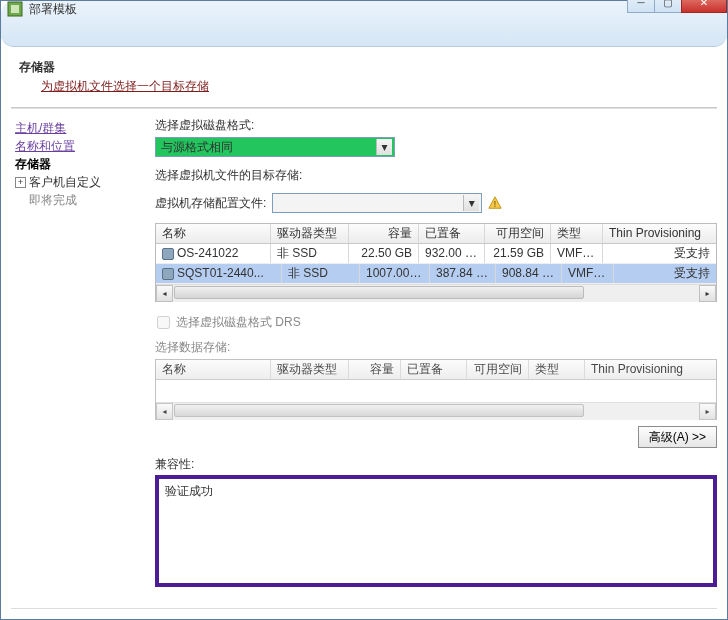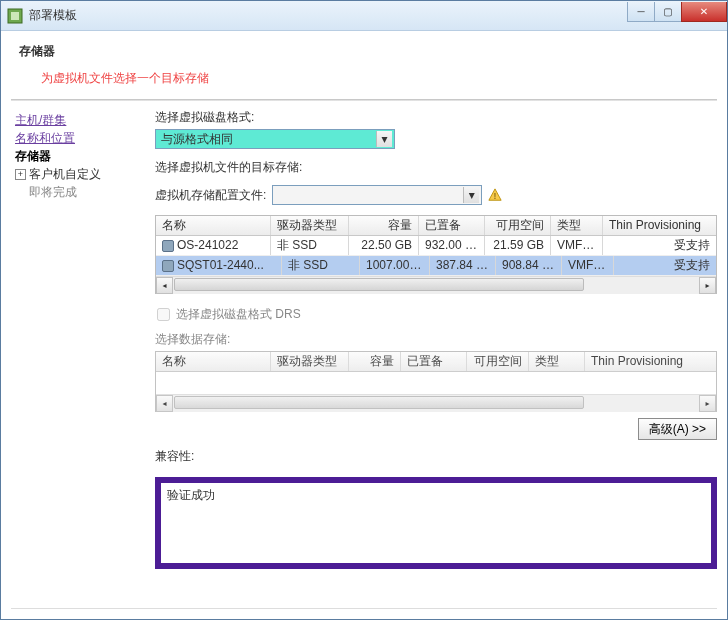--- a/index.html
+++ b/index.html
@@ -1,61 +1,61 @@
 <!DOCTYPE html>
 <html><head>
 <meta charset="utf-8">
 <style>
 * { box-sizing: border-box; margin: 0; padding: 0; }
 body { font-family: "Microsoft YaHei", Tahoma, Arial, sans-serif; font-size: 12px; background: #fff; color: #333; }
 .window { width: 728px; height: 620px; border: 1px solid #5a7ca0; display: flex; flex-direction: column; background:#fff; }
-.titlebar { height: 30px; background: linear-gradient(#eaf3fb,#d6e6f5); display: flex; align-items: center; padding: 0 0 0 6px; border-bottom: 1px solid #b8cde2; }
+.titlebar { height: 46px; background: linear-gradient(#eaf3fb,#d6e6f5); display: flex; align-items: flex-start; padding: 0 0 0 6px; border-bottom: 1px solid #b8cde2; border-radius: 13px; }
 .titlebar .icon { width: 16px; height: 16px; margin-right: 6px; }
 .titlebar-title { flex: 1; color: #333; font-size: 12px; }
 .winbtns { display: flex; height: 20px; margin-top:-8px; }
 .winbtn { width: 28px; height: 20px; display: flex; align-items: center; justify-content: center; border: 1px solid #8faac6; border-top:none; margin-left:-1px; background: linear-gradient(#e9f2fb,#cfe2f3); font-size:10px; }
 .winbtn.close { background: linear-gradient(#e68a7e,#c9302c); color:#fff; width:46px; border-color:#a02820;}
 .content { flex: 1; display: flex; flex-direction: column; padding: 8px 10px 10px 10px; }
 .header-block { padding: 4px 8px 10px 8px; }
 .header-title { font-weight: bold; font-size: 12px; }
-.header-sub { padding-left: 22px; margin-top: 10px; color:#ef4444; }
+.header-sub { padding-left: 22px; margin-top: 2px; color:#7f1d1d;text-decoration:underline; }
 .divider { height: 2px; background: linear-gradient(#bbb,#eee); margin: 2px 0 8px 0; }
 .body { flex: 1; display: flex; border-bottom:1px solid #ddd; padding-bottom:6px; }
 .sidebar { width: 140px; padding: 2px 4px 0 4px; }
 .sidebar a { color: #1a4ea0; text-decoration: underline; display:block; line-height:18px; }
 .sidebar .completed a { color: #6a3fa0; }
 .sidebar .current { font-weight: bold; color:#000; line-height:18px; }
 .sidebar .row { display:flex; align-items:center; line-height:18px; }
 .sidebar .expander { width:11px; height:11px; border:1px solid #888; display:inline-flex; align-items:center; justify-content:center; margin-right:3px; font-size:9px; line-height:9px; background:#fff; }
 .sidebar .disabled { color:#888; line-height:18px; padding-left:14px; }
 .main { flex: 1; display:flex; flex-direction:column; padding-left:4px; }
 .lbl { margin-bottom:3px; }
 .combo { display:flex; align-items:center; margin-bottom:10px; }
-.combo select, .combo .selbox { height:20px; border:1px solid #7b9ebd; background:#5eead4; font-size:12px; padding:1px 2px; }
+.combo select, .combo .selbox { height:20px; border:1px solid #7b9ebd; background:#22c55e; font-size:12px; padding:1px 2px; }
 .selbox { display:flex; align-items:center; justify-content:space-between; }
 .selbox .arrow { width:16px; text-align:center; border-left:1px solid #bbb; background:linear-gradient(#f5f5f5,#e0e0e0); height:100%; display:flex; align-items:center; justify-content:center; }
 .warn { width:14px; height:14px; margin-left:6px; }
 .table { border:1px solid #bcbcbc; width:100%; }
 .thead { display:flex; background:linear-gradient(#fcfcfc,#ececec); border-bottom:1px solid #c8c8c8; }
 .th,.td { padding:2px 6px; border-right:1px solid #d8d8d8; white-space:nowrap; overflow:hidden; text-overflow:ellipsis; height:19px; line-height:15px;}
 .th { color:#333; }
 .tbody .tr { display:flex; border-bottom:1px solid #eee; background:#fff; }
 .tbody .tr.selected { background:#b4cdf0; }
 .td.num { text-align:right; }
 .disk-icon { display:inline-block; width:12px; height:12px; background:#8fa7bc; border:1px solid #5b7189; border-radius:2px; vertical-align:middle; margin-right:3px; }
 .scrollbar-h { height:17px; background:#f0f0f0; border-top:1px solid #ddd; display:flex; align-items:center; }
 .scrollbar-h .sbtn { width:17px; height:17px; background:linear-gradient(#fafafa,#e0e0e0); border:1px solid #c0c0c0; display:flex; align-items:center; justify-content:center; font-size:8px;}
 .scrollbar-h .track { flex:1; position:relative; height:17px; background:#efefef; }
 .scrollbar-h .thumb { position:absolute; top:1px; height:13px; background:linear-gradient(#f0f0f0,#d5d5d5); border:1px solid #bbb; border-radius:2px;}
 .check-row { display:flex; align-items:center; margin:12px 0 8px 2px; color:#888;}
 .check-row input { margin-right:6px; }
 .btnrow { display:flex; justify-content:flex-end; margin-top:6px; }
 .btn { height:22px; padding:0 10px; border:1px solid #8c8c8c; background:linear-gradient(#fdfdfd,#e6e6e6); font-size:12px; margin-left:8px; cursor:default; }
 .compat-label { margin-top:8px; }
-.compat-box { border:6px solid #4c1d95; height:92px; padding:4px 6px; margin-top:12px; background:#fff; }
+.compat-box { border:4px solid #4c1d95; height:112px; padding:4px 6px; margin-top:2px; background:#fff; }
 .footer { height:40px; display:flex; align-items:center; padding:0 10px; border-top:1px solid #ddd; }
 .footer .spacer { flex:1; }
 .footer .btn { min-width:72px; }
 .small-gap { height:6px; }
 </style>
 </head>
 <body>
 
 <div class="window">
   <div class="titlebar">

